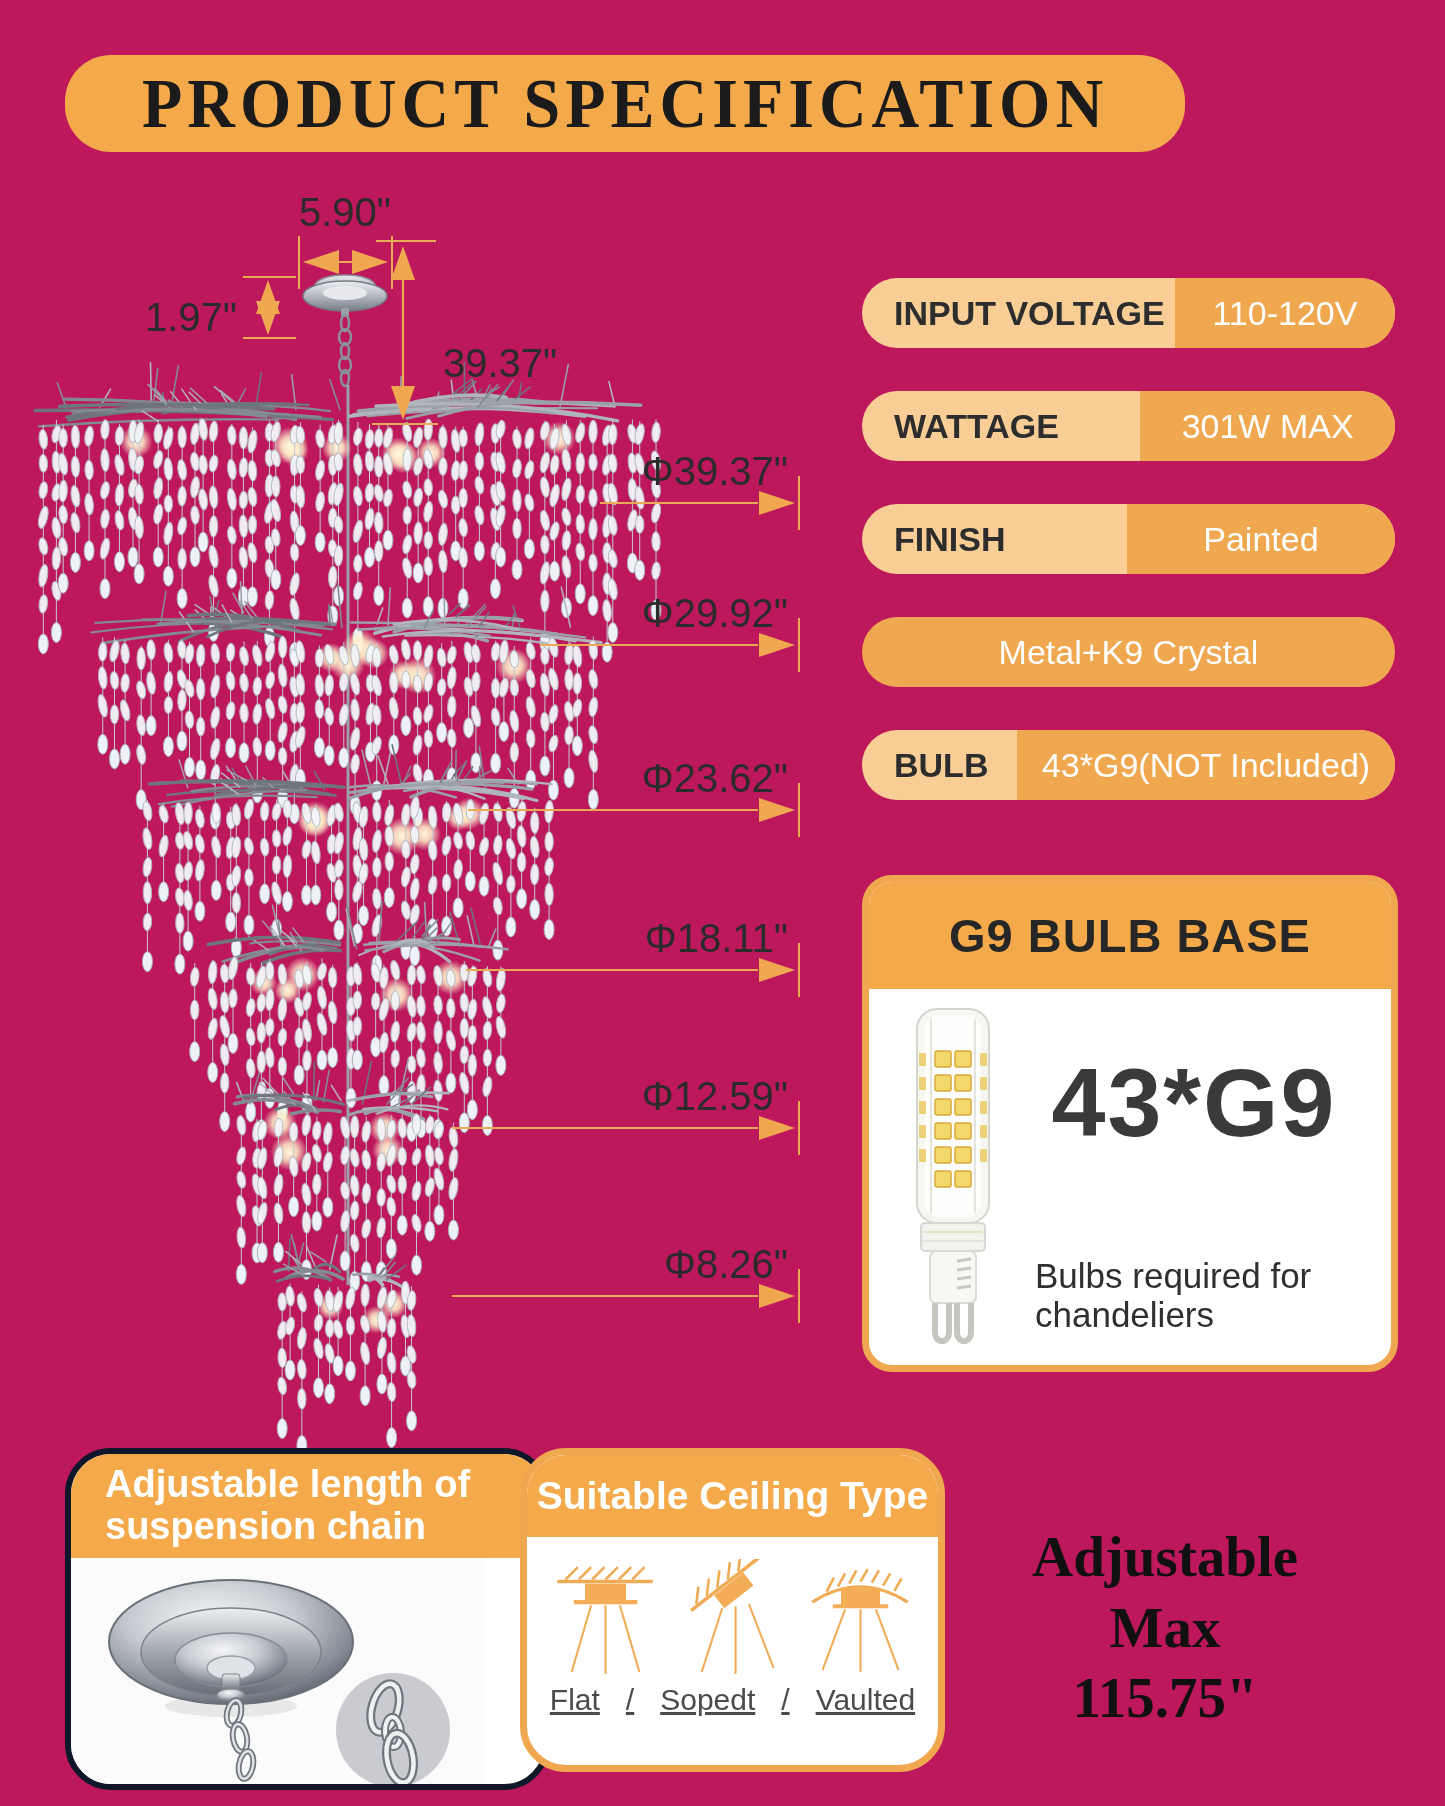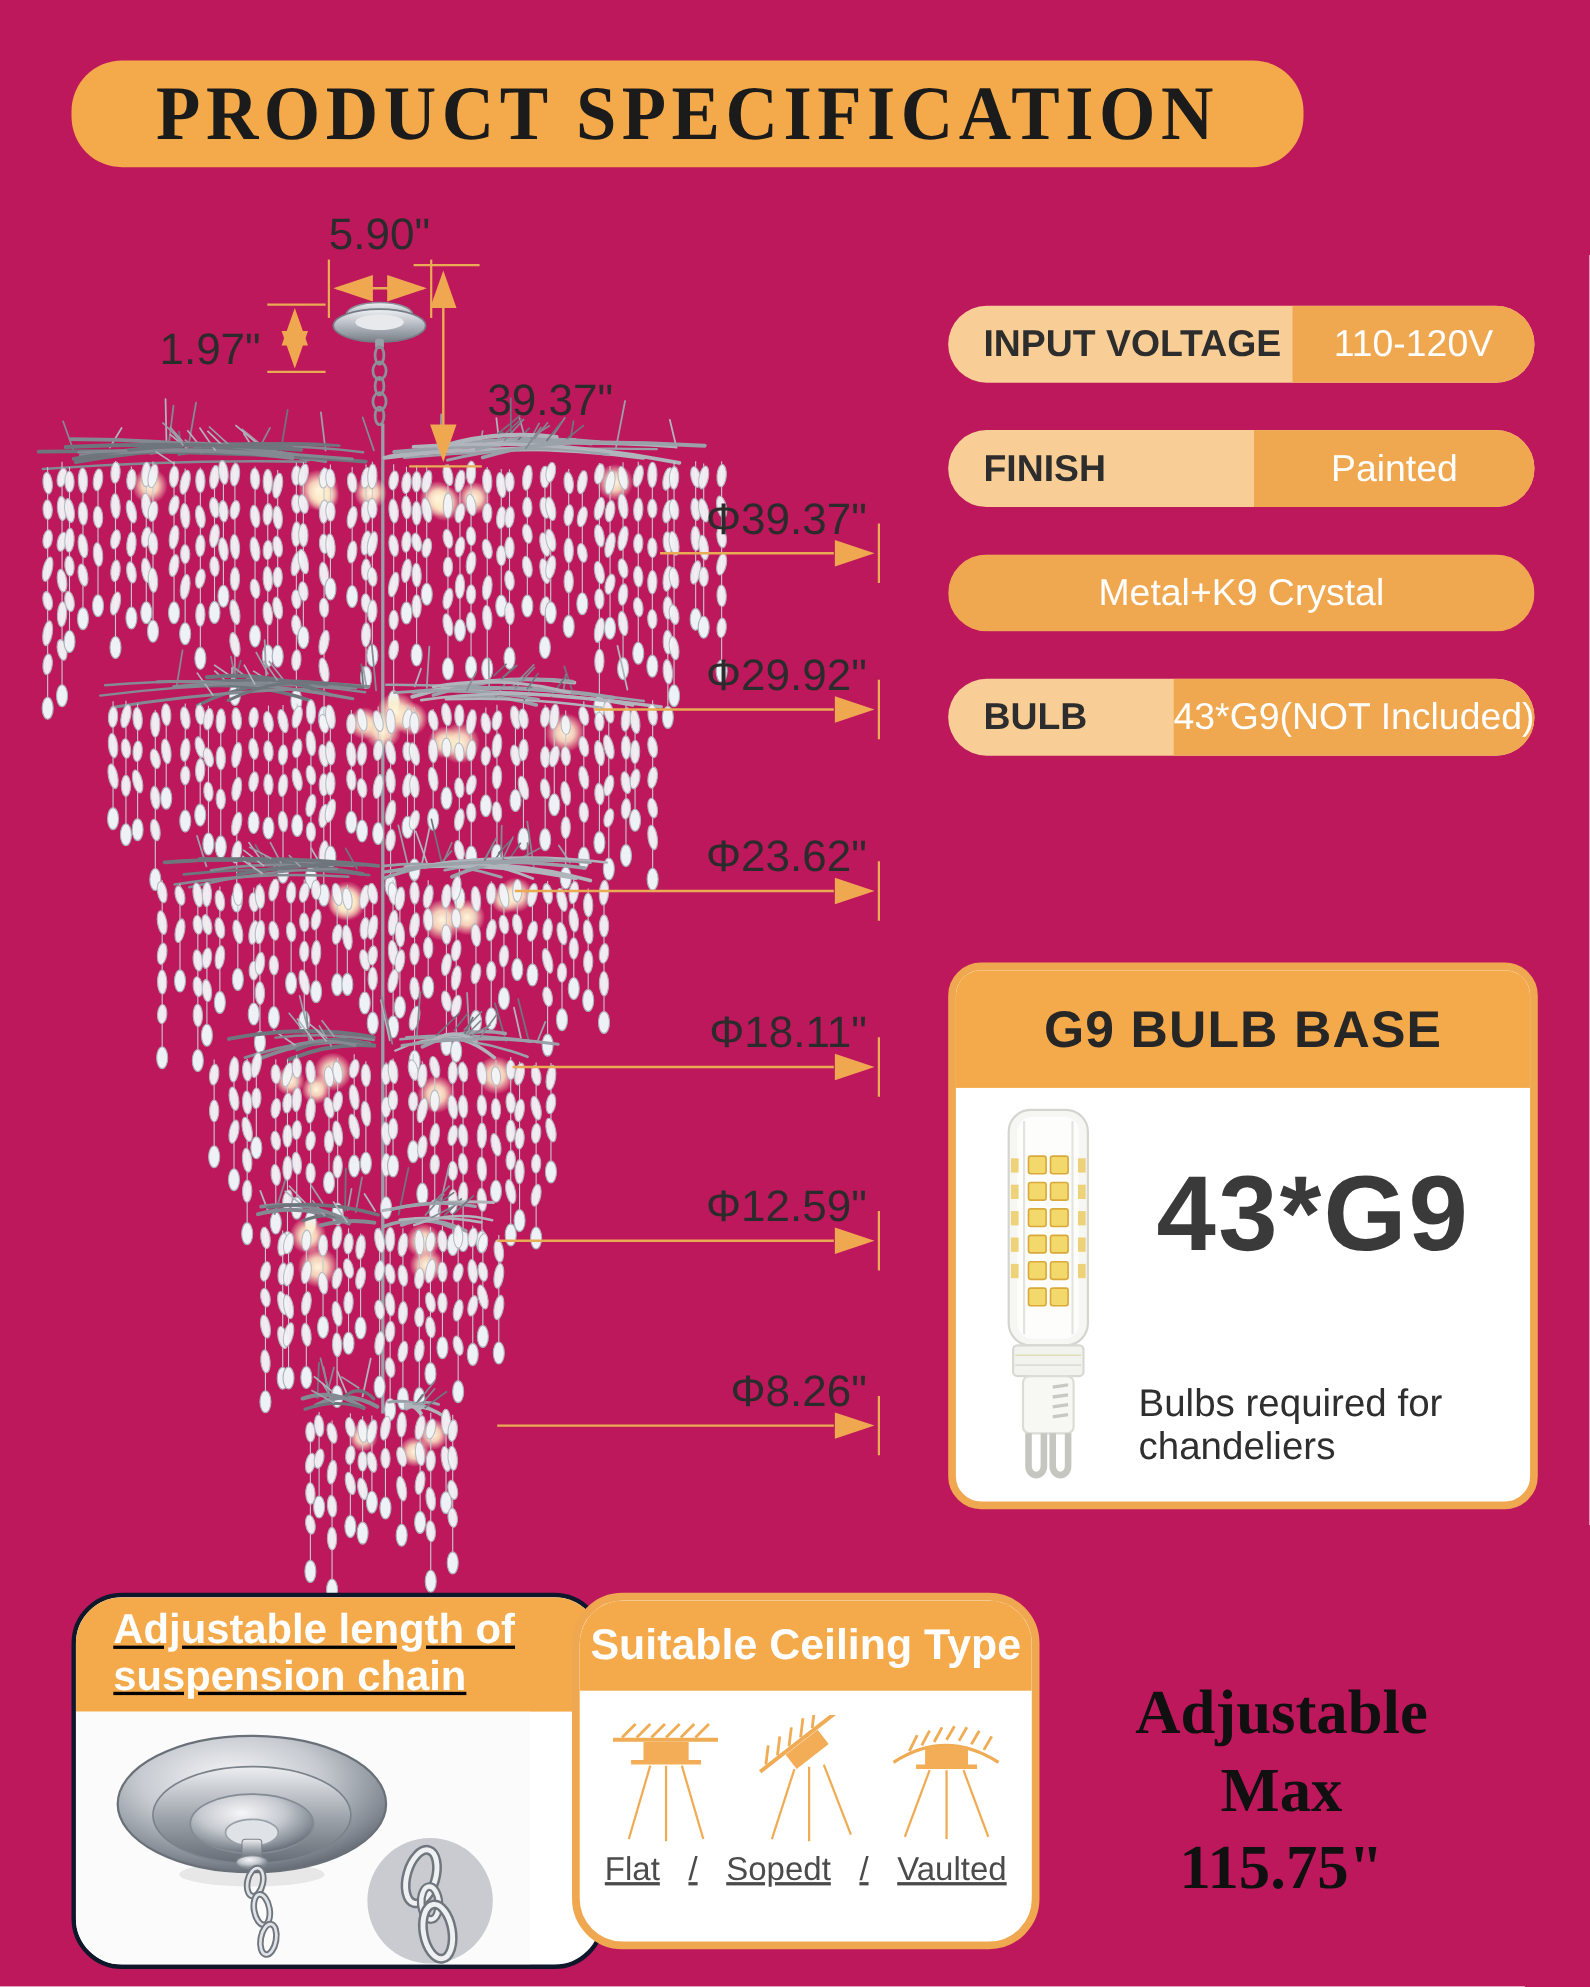--- a/index.html
+++ b/index.html
@@ -34,21 +34,21 @@
   .g9-header{height:107px;background:#F4AA4A;display:flex;align-items:center;justify-content:center;
              font-size:47px;font-weight:bold;color:#262626;letter-spacing:1px;}
   .g9-body{position:relative;height:376px;}
   .g9-bulb{position:absolute;left:32px;top:16px;width:104px;height:344px;}
   .g9-count{position:absolute;left:140px;top:58px;width:370px;text-align:center;
             font-size:97px;font-weight:bold;color:#3a3a3a;letter-spacing:2px;}
   .g9-note{position:absolute;left:166px;top:268px;font-size:35px;color:#2f2f2f;line-height:1.1;}
 
   
   .chain-box{position:absolute;left:65px;top:1448px;width:485px;height:342px;box-sizing:border-box;
-             border:4px solid #0f172a;border-radius:46px;background:#fff;overflow:hidden;text-decoration:underline;}
+             border:6px solid #0f172a;border-radius:46px;background:#fff;overflow:hidden;}
   .chain-header{background:#F4AA4A;padding:10px 10px 10px 34px;font-size:38px;font-weight:bold;
                 color:#ffffff;line-height:1.1;}
   .chain-body{position:relative;height:230px;}
   .chain-body svg{position:absolute;left:0;top:0;width:413px;height:230px;}
 
   
   .ceiling-box{position:absolute;left:520px;top:1448px;width:425px;height:324px;box-sizing:border-box;
                border:7px solid #F0A850;border-radius:46px;background:#fff;overflow:hidden;}
   .ceiling-header{height:82px;background:#F4AA4A;display:flex;align-items:center;justify-content:center;
                   font-size:39px;font-weight:bold;color:#ffffff;}
@@ -1467,20 +1467,24 @@
         <text x="788" y="1278" text-anchor="end" fill="#2b2b2b" font-family="&quot;Liberation Sans&quot;,sans-serif" font-size="40">Φ8.26"</text>
       </g>
   </svg>
 
   <div class="spec-rows">
     <div class="spec-row">
       <div class="spec-label">INPUT VOLTAGE</div>
       <div class="spec-value">110-120V</div>
     </div>
     <div class="spec-row">
+      <div class="spec-label">WATTAGE</div>
+      <div class="spec-value">301W MAX</div>
+    </div>
+    <div class="spec-row">
       <div class="spec-label">FINISH</div>
       <div class="spec-value">Painted</div>
     </div>
     <div class="spec-row">
       <div class="spec-value">Metal+K9 Crystal</div>
     </div>
     <div class="spec-row">
       <div class="spec-label">BULB</div>
       <div class="spec-value">43*G9(NOT Included)</div>
     </div>

